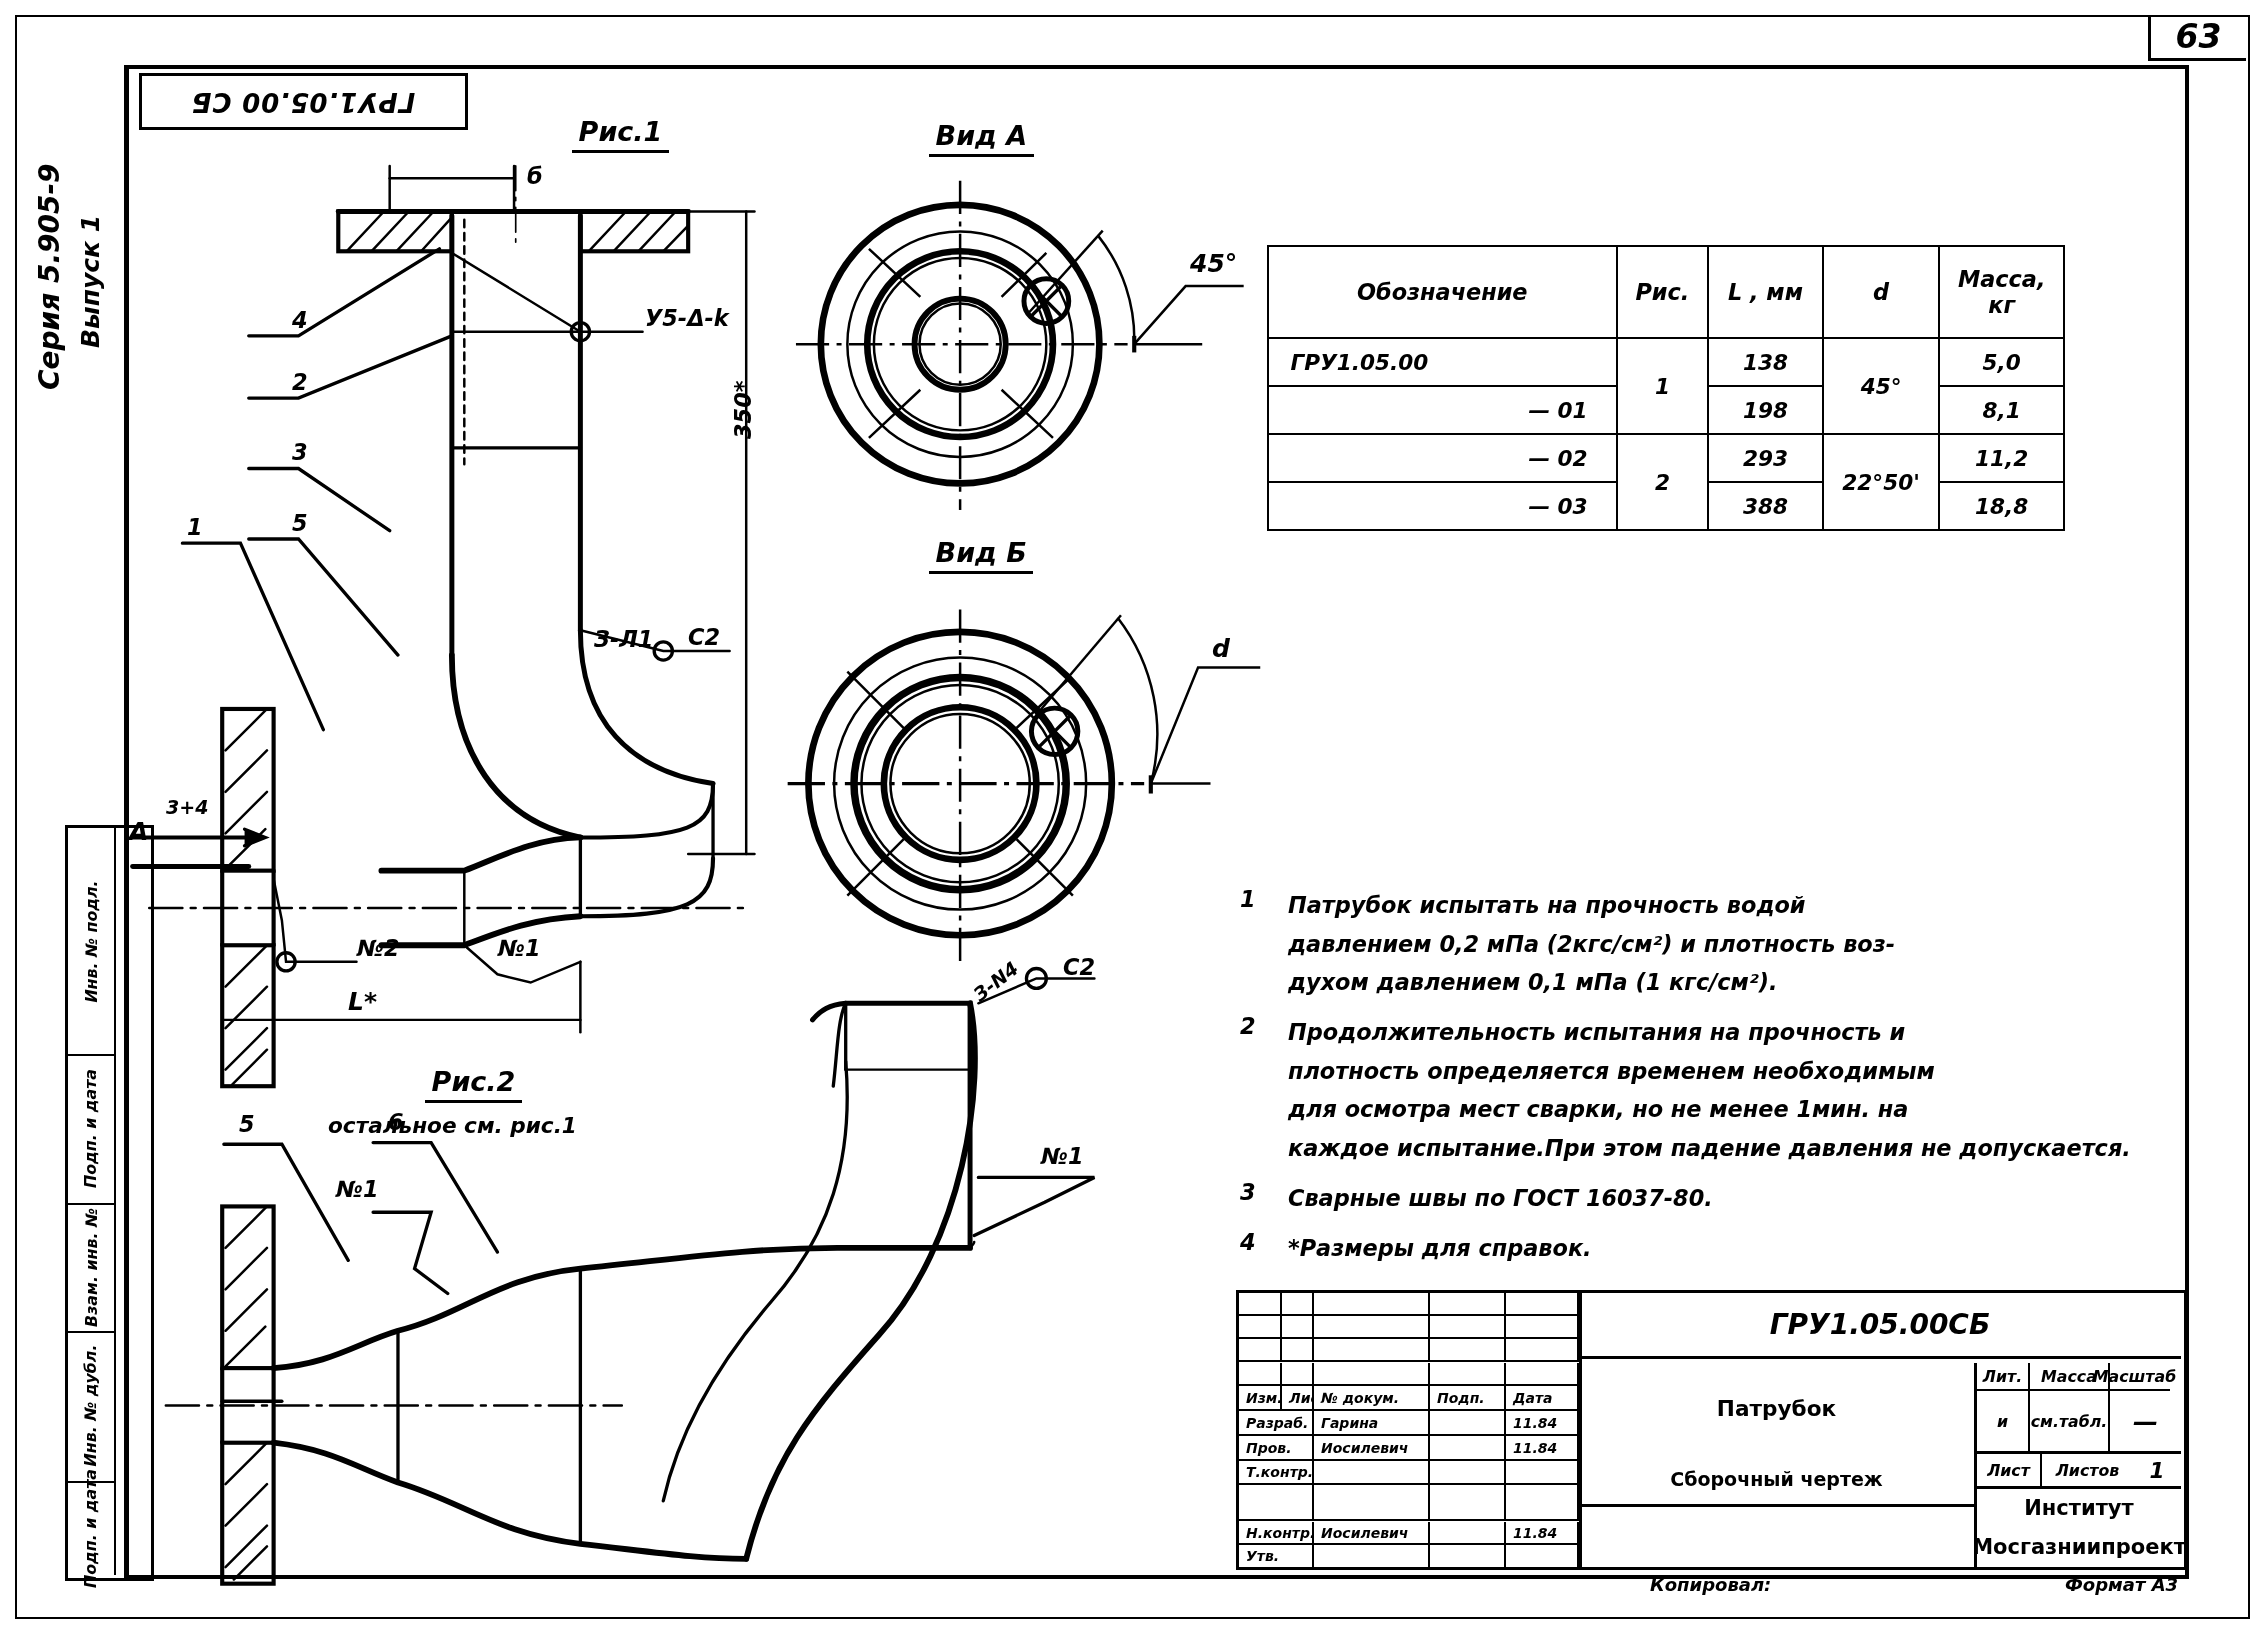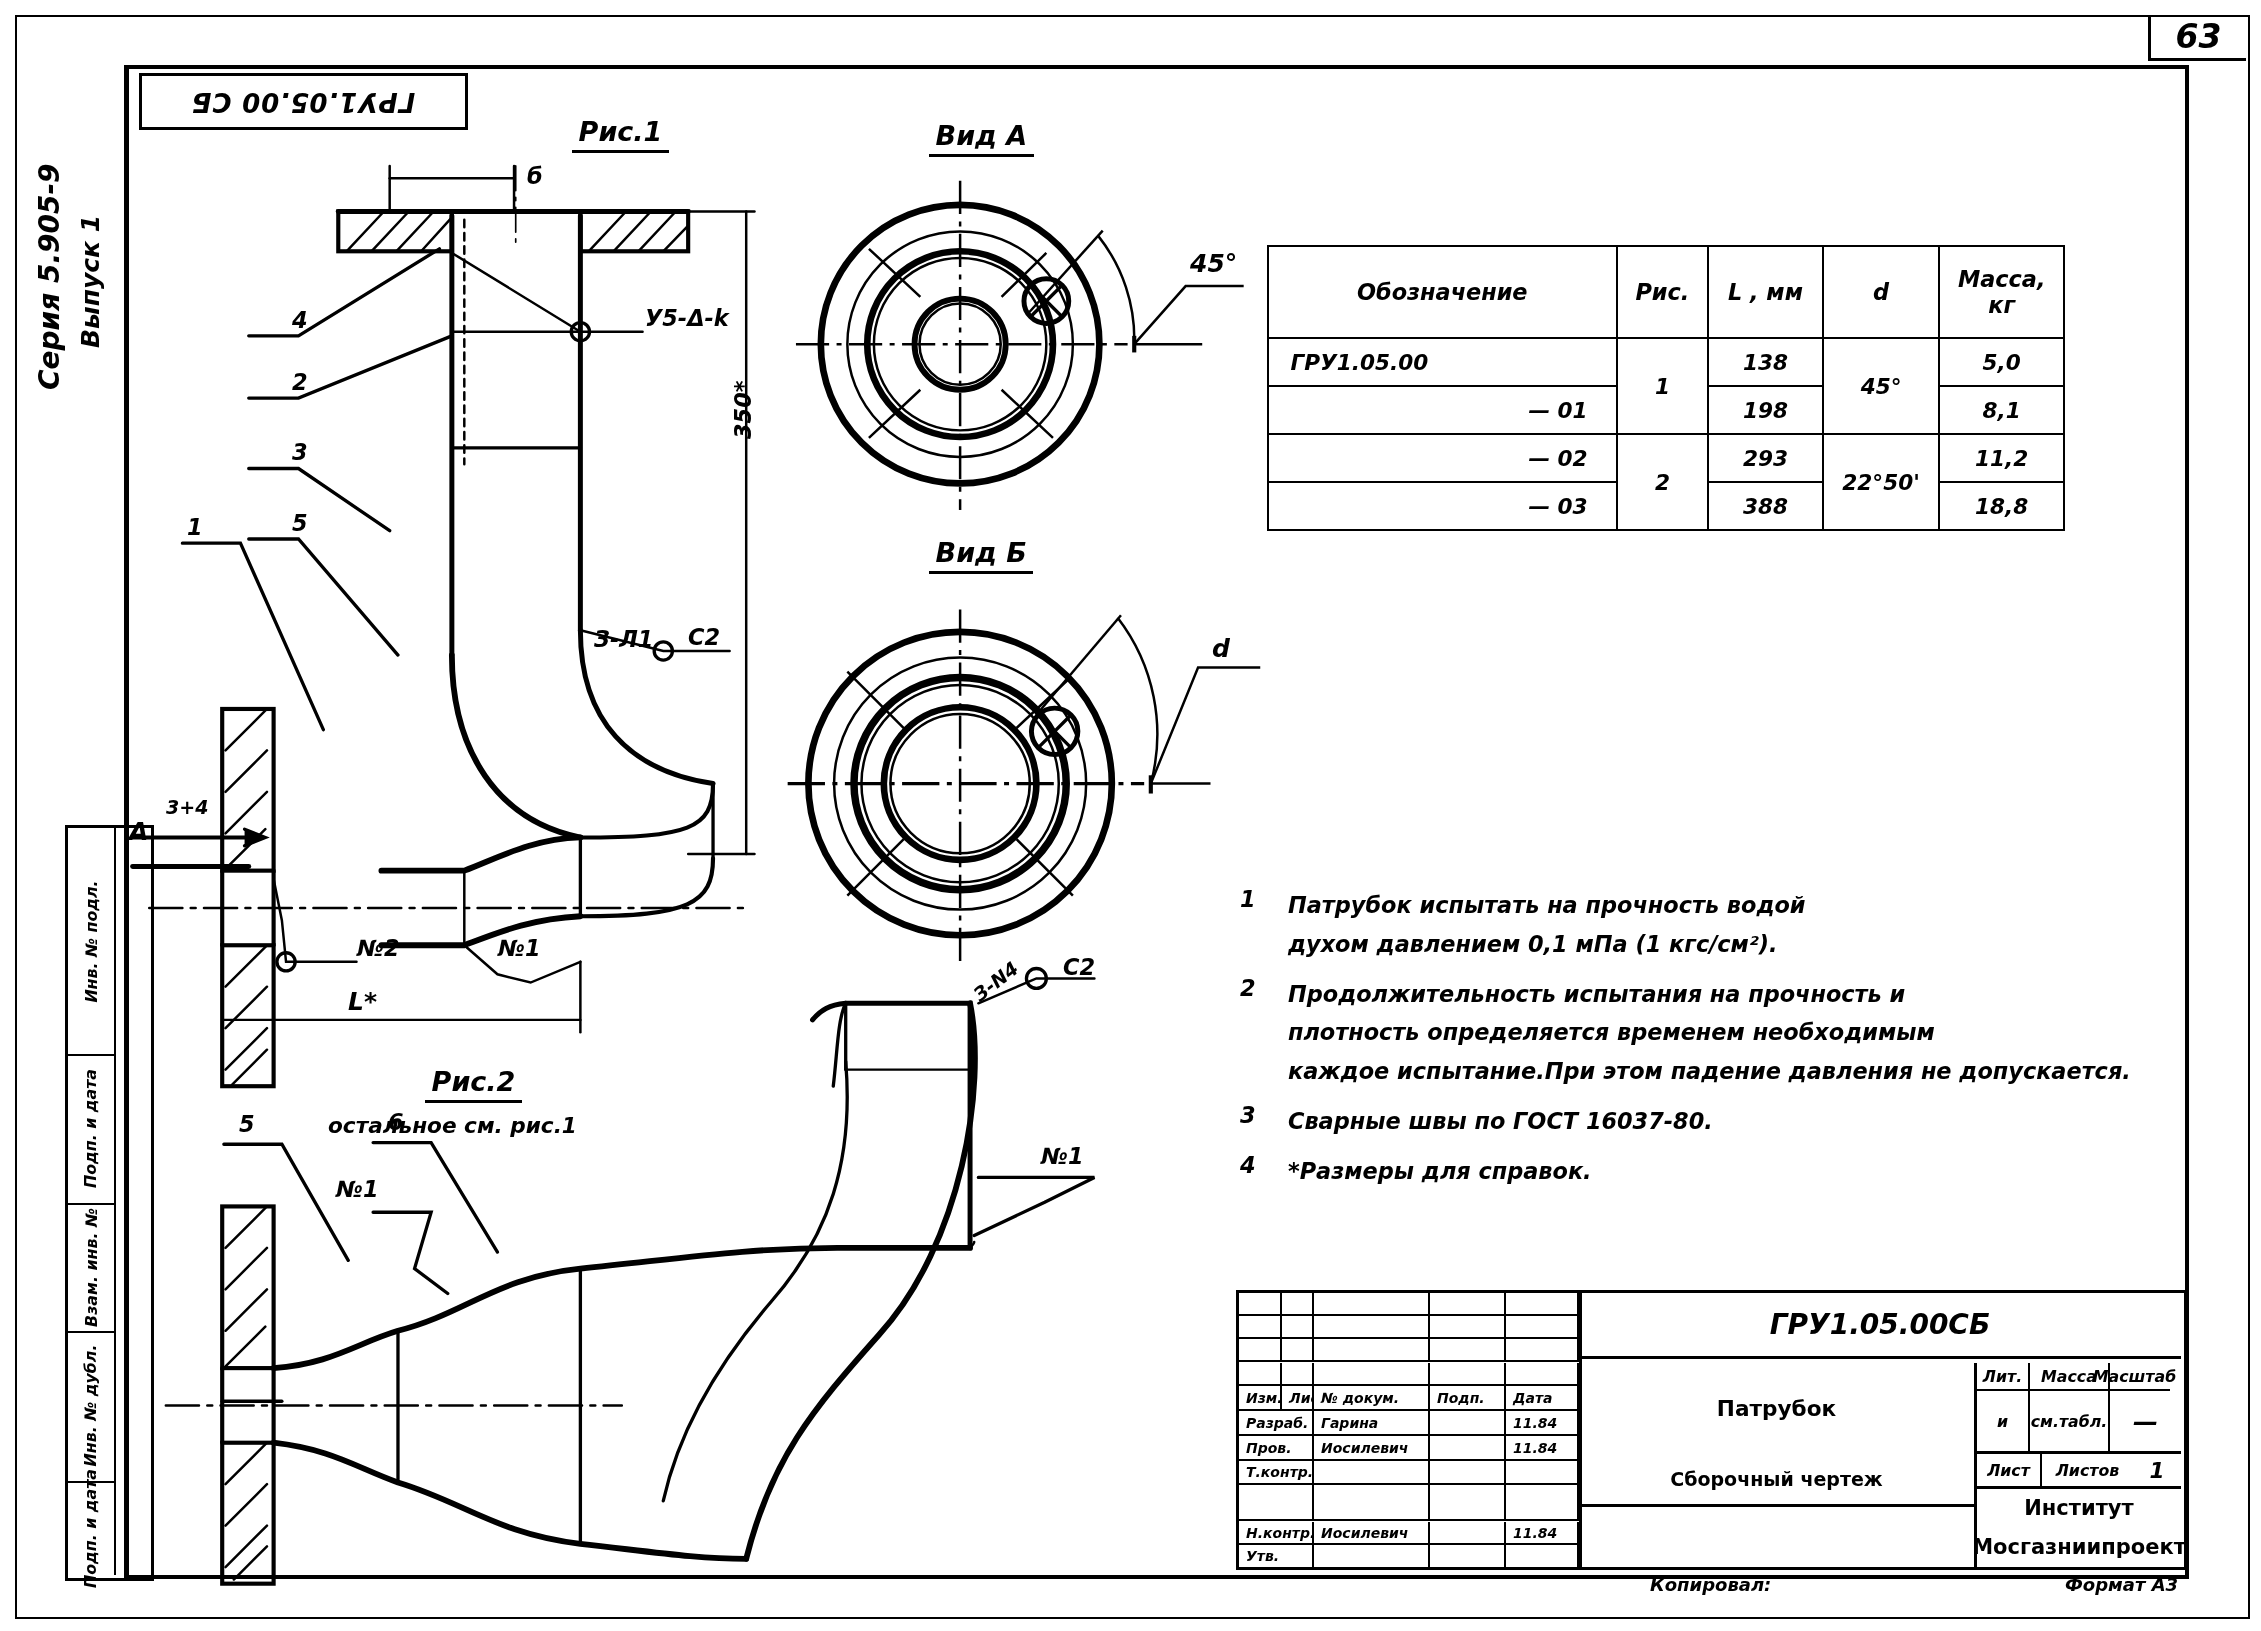--- a/index.html
+++ b/index.html
@@ -385,28 +385,30 @@
       <td>18,8</td>
     </tr>
   </tbody>
     </table>
 
   <div class="notes">
     <div class="note">
       <div class="num">1</div>
       <div class="txt">
         <div>Патрубок  испытать  на  прочность   водой</div>
+        <div>давлением  0,2 мПа (2кгс/см²) и плотность воз-</div>
         <div>духом давлением 0,1 мПа  (1 кгс/см²).</div>
       </div>
     </div>
     <div class="note">
       <div class="num">2</div>
       <div class="txt">
         <div>Продолжительность  испытания  на  прочность  и</div>
         <div>плотность определяется  временем   необходимым</div>
+        <div>для  осмотра  мест  сварки, но  не  менее 1мин. на</div>
         <div>каждое испытание.При этом падение давления не допускается.</div>
       </div>
     </div>
     <div class="note">
       <div class="num">3</div>
       <div class="txt">
         <div>Сварные  швы  по  ГОСТ 16037-80.</div>
       </div>
     </div>
     <div class="note">

